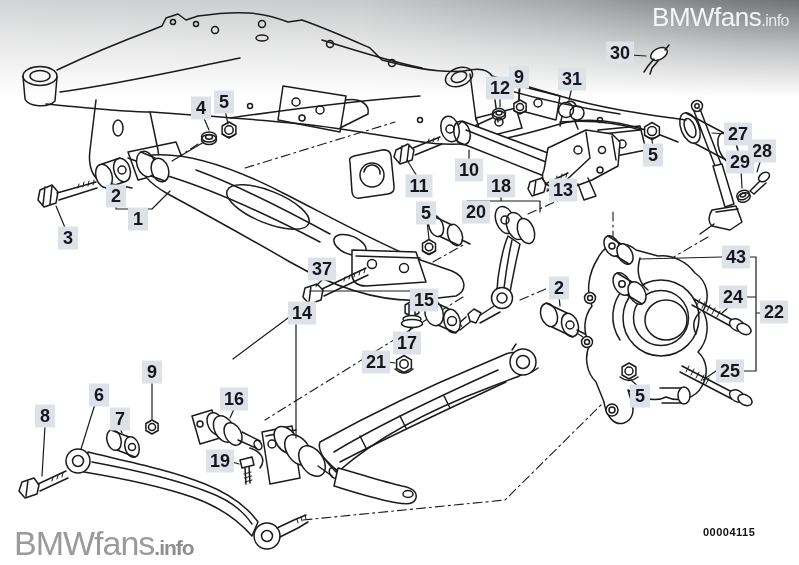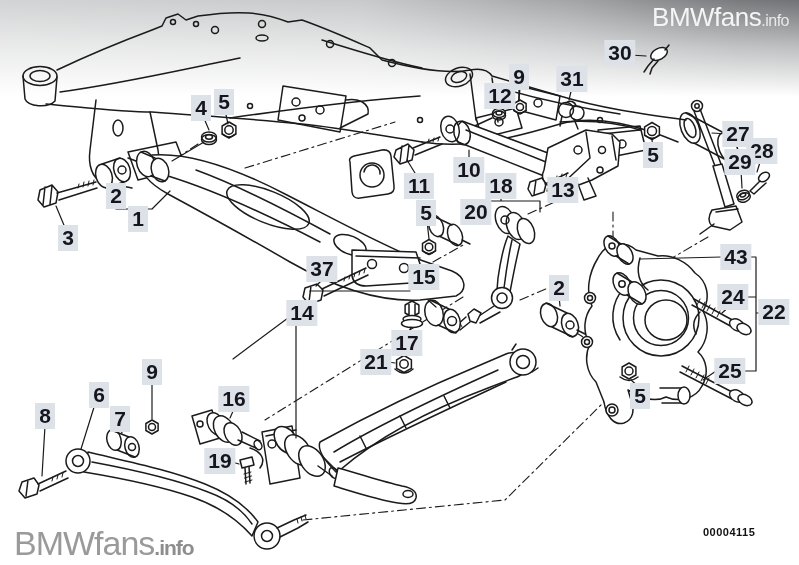--- a/index.html
+++ b/index.html
@@ -12,21 +12,21 @@
   .brand-top{position:absolute;top:2px;right:10px;color:#f5f5f5;
     font-size:26px;font-weight:normal;letter-spacing:-.5px;}
   .brand-top .sfx{font-size:16px;color:#e9e9e9;}
   .brand-bottom{position:absolute;left:14px;top:524px;color:#9a9a9a;
     font-size:34px;letter-spacing:-1px;}
   .brand-bottom .sfx{font-size:21px;color:#8d8d8d;font-weight:bold;}
   .diagram-number{position:absolute;left:703px;top:526px;color:#111;
     font-size:11px;font-weight:bold;letter-spacing:.5px;}
   svg.art{position:absolute;left:0;top:0;}
   .plabel{position:absolute;transform:translate(-50%,-50%);
-    background:#dde1e8;color:#15151f;font-size:21px;font-weight:bold;line-height:1;
+    background:#dde1e8;color:#15151f;font-size:18px;font-weight:bold;line-height:1;
     padding:2px 4px 3px;min-width:12px;text-align:center;}
 </style>
 </head>
 <body>
 
 <div class="stage">
   <div class="top-shade"></div>
 
   <svg class="art" width="799" height="565" viewBox="0 0 799 565" fill="none" stroke="#1b1b1b" stroke-width="1.5" stroke-linecap="round" stroke-linejoin="round">
 
@@ -370,40 +370,40 @@
       <path d="M204,142 L172,161"></path>
     </g>
   </svg>
 
   <div class="plabel" style="left:138px;top:219px">1</div>
   <div class="plabel" style="left:116px;top:196px">2</div>
   <div class="plabel" style="left:68px;top:238px">3</div>
   <div class="plabel" style="left:201px;top:108px">4</div>
   <div class="plabel" style="left:224px;top:102px">5</div>
   <div class="plabel" style="left:519px;top:77px">9</div>
-  <div class="plabel" style="left:500px;top:96px">12</div>
+  <div class="plabel" style="left:500px;top:88px">12</div>
   <div class="plabel" style="left:572px;top:79px">31</div>
   <div class="plabel" style="left:620px;top:53px">30</div>
   <div class="plabel" style="left:738px;top:134px">27</div>
   <div class="plabel" style="left:762px;top:151px">28</div>
   <div class="plabel" style="left:740px;top:162px">29</div>
   <div class="plabel" style="left:653px;top:155px">5</div>
   <div class="plabel" style="left:419px;top:186px">11</div>
   <div class="plabel" style="left:469px;top:170px">10</div>
   <div class="plabel" style="left:501px;top:186px">18</div>
   <div class="plabel" style="left:563px;top:190px">13</div>
   <div class="plabel" style="left:426px;top:213px">5</div>
   <div class="plabel" style="left:476px;top:212px">20</div>
   <div class="plabel" style="left:559px;top:288px">2</div>
   <div class="plabel" style="left:736px;top:257px">43</div>
   <div class="plabel" style="left:733px;top:297px">24</div>
   <div class="plabel" style="left:774px;top:312px">22</div>
   <div class="plabel" style="left:730px;top:371px">25</div>
   <div class="plabel" style="left:322px;top:269px">37</div>
-  <div class="plabel" style="left:424px;top:277px">15</div>
+  <div class="plabel" style="left:424px;top:300px">15</div>
   <div class="plabel" style="left:302px;top:313px">14</div>
   <div class="plabel" style="left:407px;top:343px">17</div>
   <div class="plabel" style="left:376px;top:362px">21</div>
   <div class="plabel" style="left:234px;top:399px">16</div>
   <div class="plabel" style="left:220px;top:461px">19</div>
   <div class="plabel" style="left:99px;top:395px">6</div>
   <div class="plabel" style="left:120px;top:419px">7</div>
   <div class="plabel" style="left:45px;top:416px">8</div>
   <div class="plabel" style="left:152px;top:372px">9</div>
   <div class="plabel" style="left:640px;top:396px">5</div>

